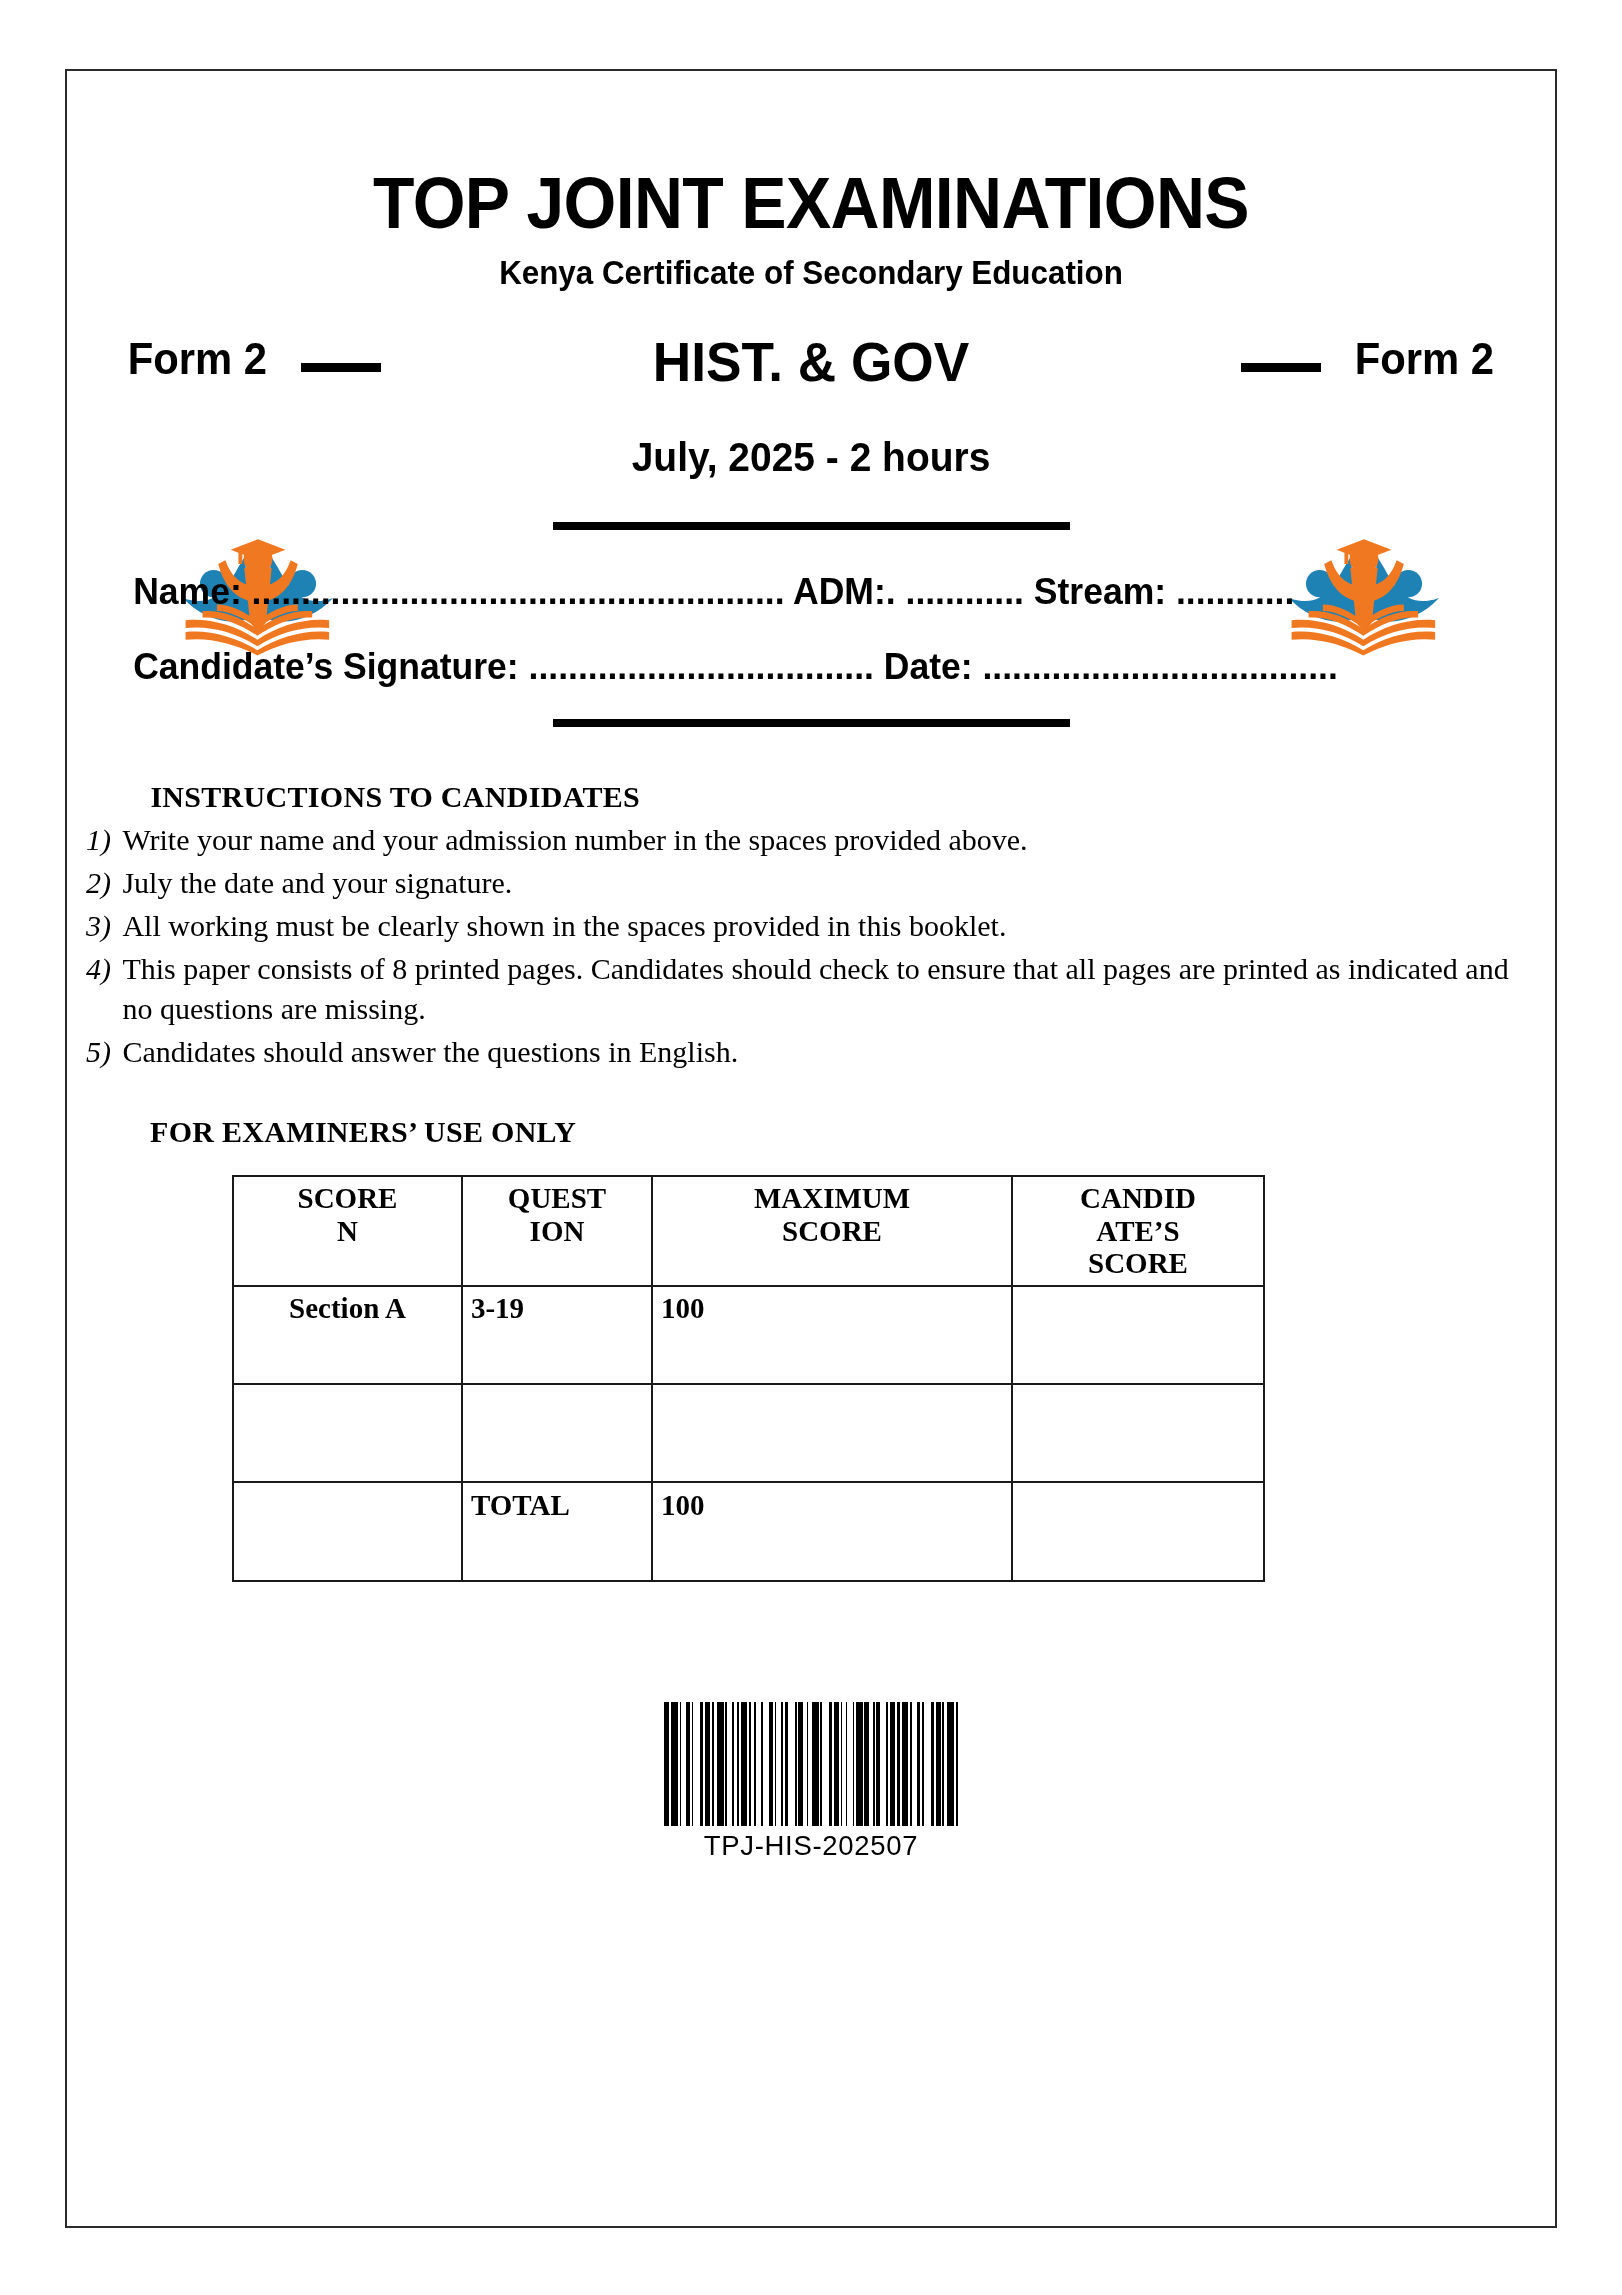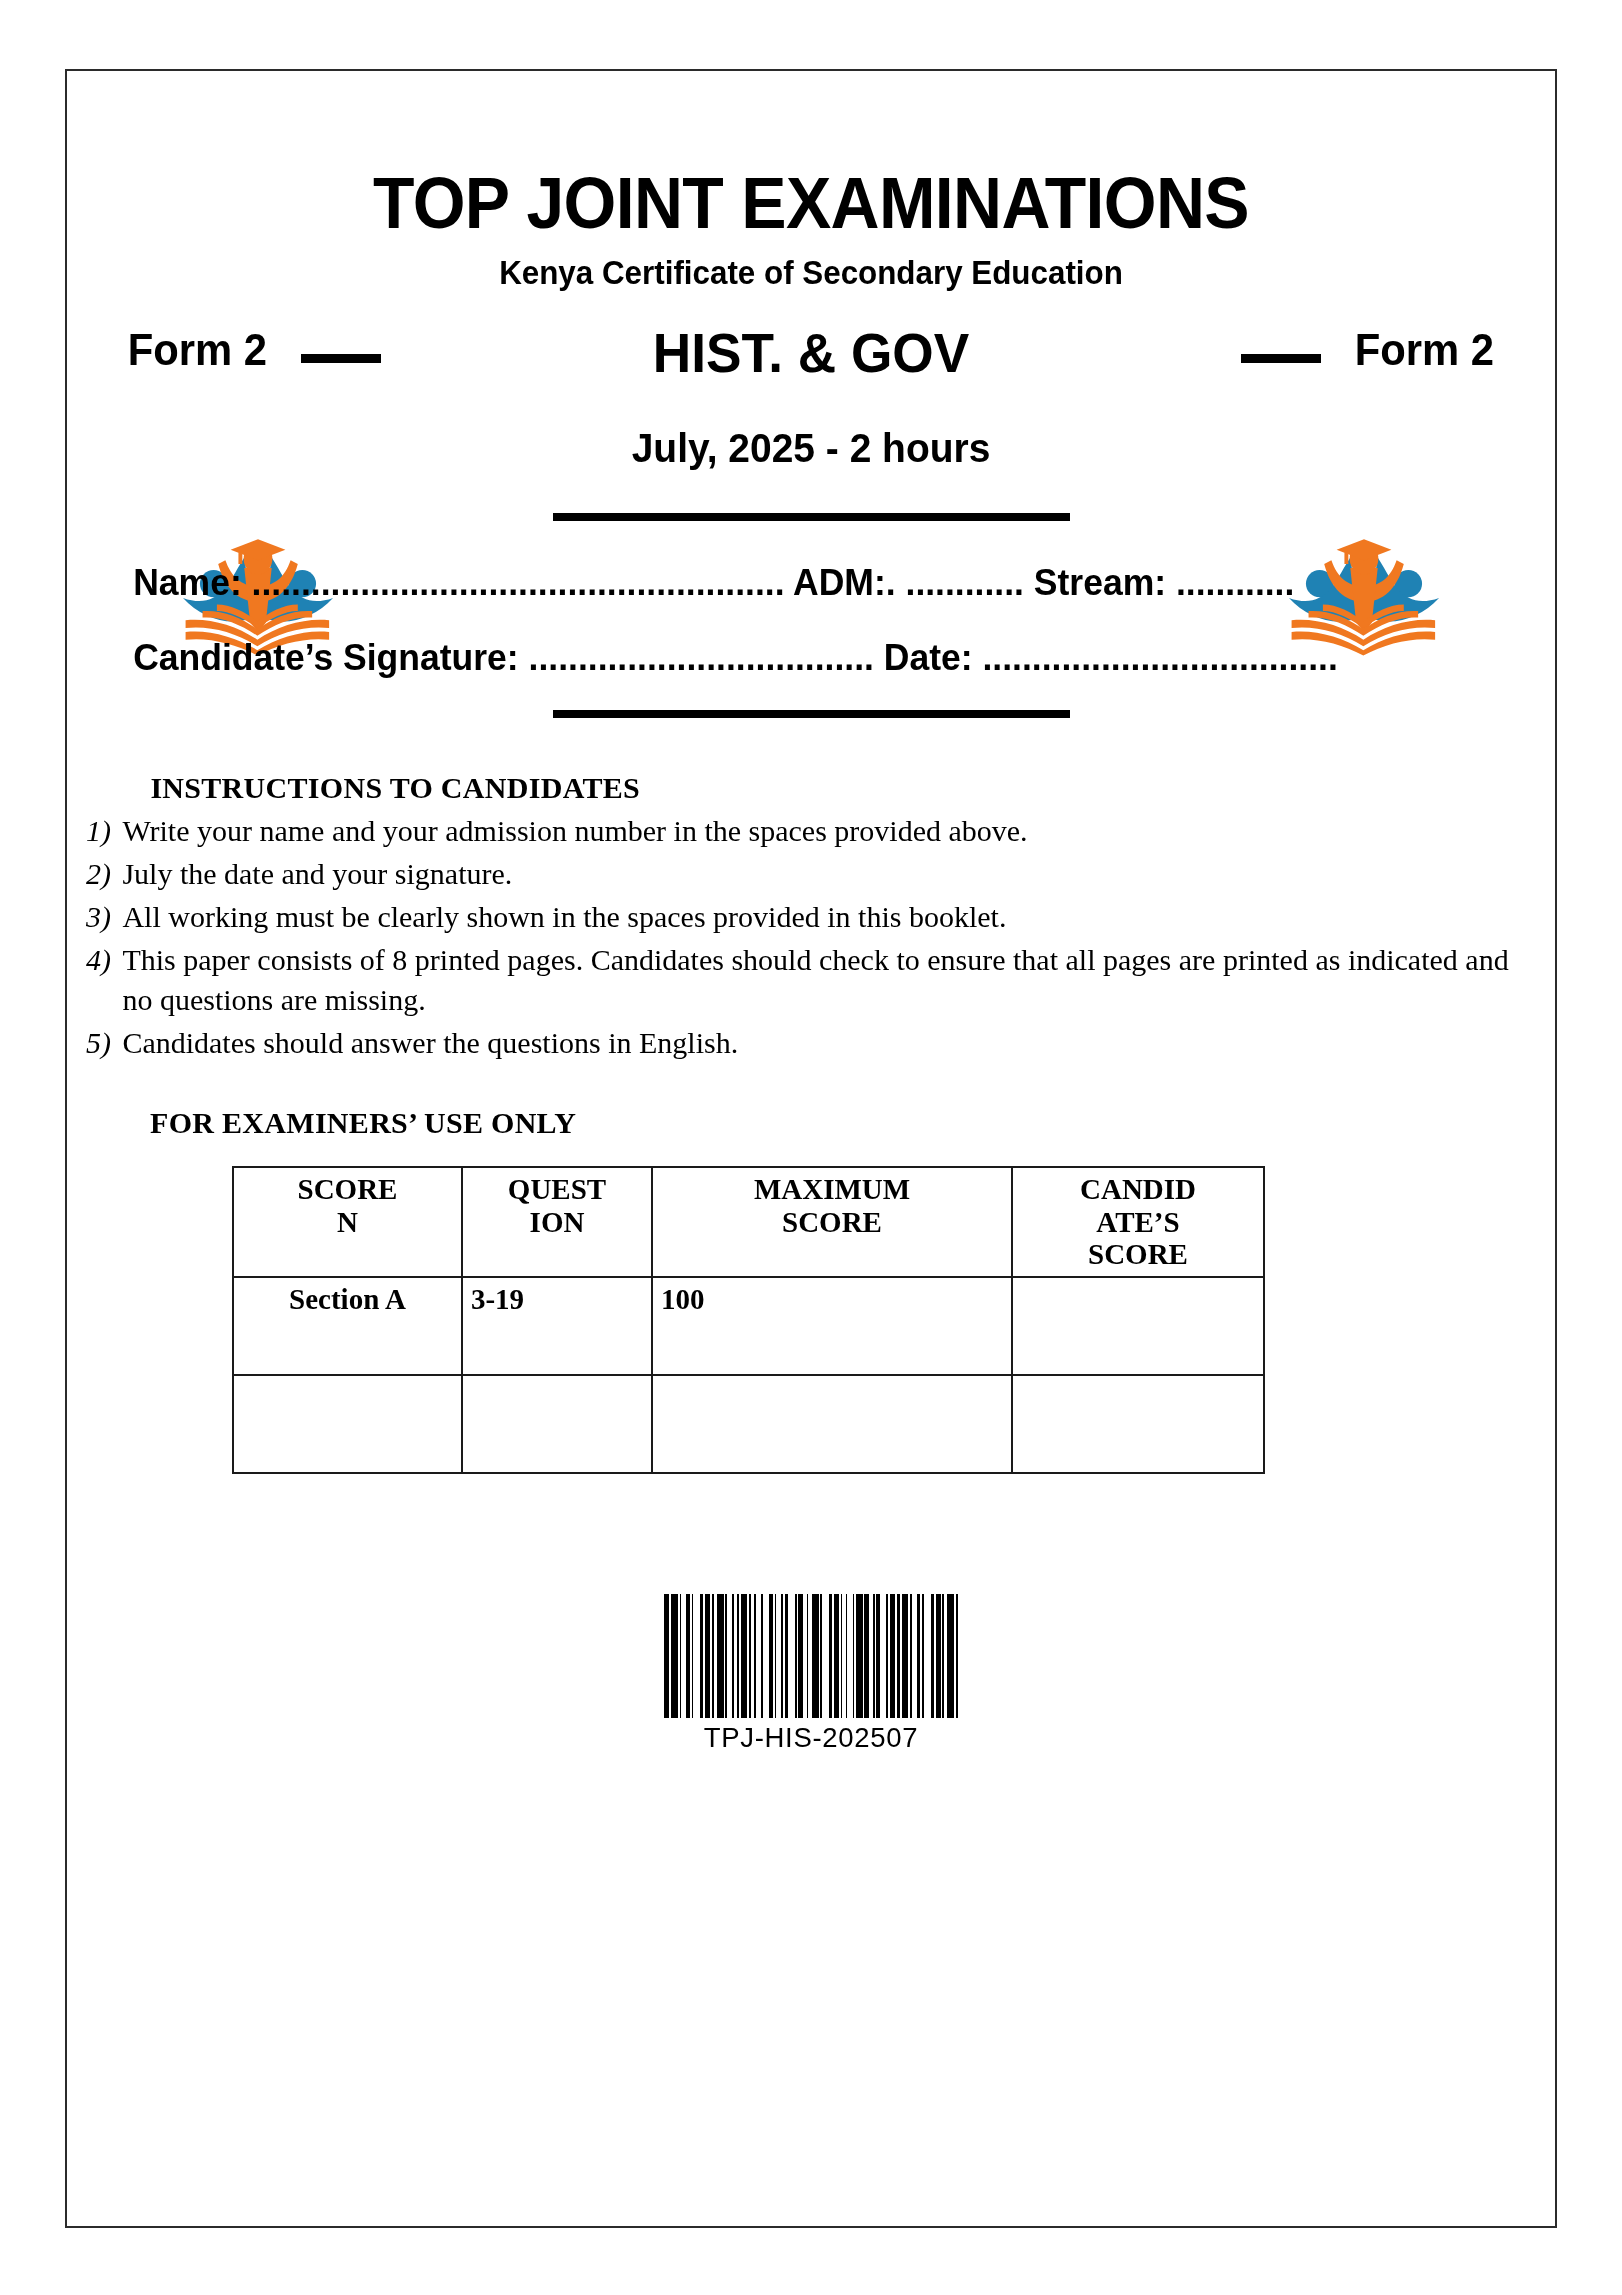--- a/index.html
+++ b/index.html
@@ -53,21 +53,21 @@
     font-weight: bold;
     font-size: 33px;
     line-height: 1.1;
     margin-top: 14.4px;
     transform: scaleX(0.95);
   }
 
   
   .subject-row {
     position: relative;
-    margin-top: 29px;
+    margin-top: 38px;
     height: 79px;
     padding-left: 23px;
   }
   .form-left, .form-right {
     position: absolute;
     top: 5.2px;
     font-family: "Liberation Sans", sans-serif;
     font-weight: bold;
     font-size: 44px;
     transform: scaleX(0.95);
@@ -365,20 +365,26 @@
         <td class="cell-left">3-19</td>
         <td class="cell-left">100</td>
         <td class="cell-left"></td>
       </tr>
       <tr class="row-blank">
         <td class="cell-center"></td>
         <td class="cell-left"></td>
         <td class="cell-left"></td>
         <td class="cell-left"></td>
       </tr>
+      <tr class="row-tall">
+        <td class="cell-center no-border"></td>
+        <td class="cell-left">TOTAL</td>
+        <td class="cell-left">100</td>
+        <td class="cell-left"></td>
+      </tr>
     </tbody>
   </table>
 
   <div class="barcode-wrap">
     <div class="barcode-bars" id="barcode-bars"><i style="width:5.1px;background:#000"></i><i style="width:1.7px;background:transparent"></i><i style="width:6.8px;background:#000"></i><i style="width:1.7px;background:transparent"></i><i style="width:1.7px;background:#000"></i><i style="width:5.1px;background:transparent"></i><i style="width:3.4px;background:#000"></i><i style="width:1.7px;background:transparent"></i><i style="width:1.7px;background:#000"></i><i style="width:6.8px;background:transparent"></i><i style="width:3.4px;background:#000"></i><i style="width:1.7px;background:transparent"></i><i style="width:5.1px;background:#000"></i><i style="width:1.7px;background:transparent"></i><i style="width:1.7px;background:#000"></i><i style="width:3.4px;background:transparent"></i><i style="width:6.8px;background:#000"></i><i style="width:1.7px;background:transparent"></i><i style="width:1.7px;background:#000"></i><i style="width:5.1px;background:transparent"></i><i style="width:1.7px;background:#000"></i><i style="width:3.4px;background:transparent"></i><i style="width:1.7px;background:#000"></i><i style="width:1.7px;background:transparent"></i><i style="width:6.8px;background:#000"></i><i style="width:1.7px;background:transparent"></i><i style="width:1.7px;background:#000"></i><i style="width:3.4px;background:transparent"></i><i style="width:1.7px;background:#000"></i><i style="width:5.1px;background:transparent"></i><i style="width:1.7px;background:#000"></i><i style="width:6.8px;background:transparent"></i><i style="width:3.4px;background:#000"></i><i style="width:1.7px;background:transparent"></i><i style="width:1.7px;background:#000"></i><i style="width:5.1px;background:transparent"></i><i style="width:1.7px;background:#000"></i><i style="width:1.7px;background:transparent"></i><i style="width:3.4px;background:#000"></i><i style="width:6.8px;background:transparent"></i><i style="width:1.7px;background:#000"></i><i style="width:1.7px;background:transparent"></i><i style="width:5.1px;background:#000"></i><i style="width:3.4px;background:transparent"></i><i style="width:1.7px;background:#000"></i><i style="width:3.4px;background:transparent"></i><i style="width:6.8px;background:#000"></i><i style="width:1.7px;background:transparent"></i><i style="width:1.7px;background:#000"></i><i style="width:6.8px;background:transparent"></i><i style="width:3.4px;background:#000"></i><i style="width:1.7px;background:transparent"></i><i style="width:5.1px;background:#000"></i><i style="width:1.7px;background:transparent"></i><i style="width:1.7px;background:#000"></i><i style="width:3.4px;background:transparent"></i><i style="width:1.7px;background:#000"></i><i style="width:5.1px;background:transparent"></i><i style="width:1.7px;background:#000"></i><i style="width:1.7px;background:transparent"></i><i style="width:6.8px;background:#000"></i><i style="width:1.7px;background:transparent"></i><i style="width:5.1px;background:#000"></i><i style="width:3.4px;background:transparent"></i><i style="width:1.7px;background:#000"></i><i style="width:1.7px;background:transparent"></i><i style="width:3.4px;background:#000"></i><i style="width:6.8px;background:transparent"></i><i style="width:1.7px;background:#000"></i><i style="width:1.7px;background:transparent"></i><i style="width:5.1px;background:#000"></i><i style="width:1.7px;background:transparent"></i><i style="width:3.4px;background:#000"></i><i style="width:1.7px;background:transparent"></i><i style="width:6.8px;background:#000"></i><i style="width:1.7px;background:transparent"></i><i style="width:1.7px;background:#000"></i><i style="width:5.1px;background:transparent"></i><i style="width:3.4px;background:#000"></i><i style="width:1.7px;background:transparent"></i><i style="width:1.7px;background:#000"></i><i style="width:6.8px;background:transparent"></i><i style="width:3.4px;background:#000"></i><i style="width:1.7px;background:transparent"></i><i style="width:5.1px;background:#000"></i><i style="width:1.7px;background:transparent"></i><i style="width:1.7px;background:#000"></i><i style="width:3.4px;background:transparent"></i><i style="width:6.8px;background:#000"></i><i style="width:1.7px;background:transparent"></i><i style="width:1.7px;background:#000"></i></div>
     <div class="barcode-label">TPJ-HIS-202507</div>
   </div>
 
 </div>
 

